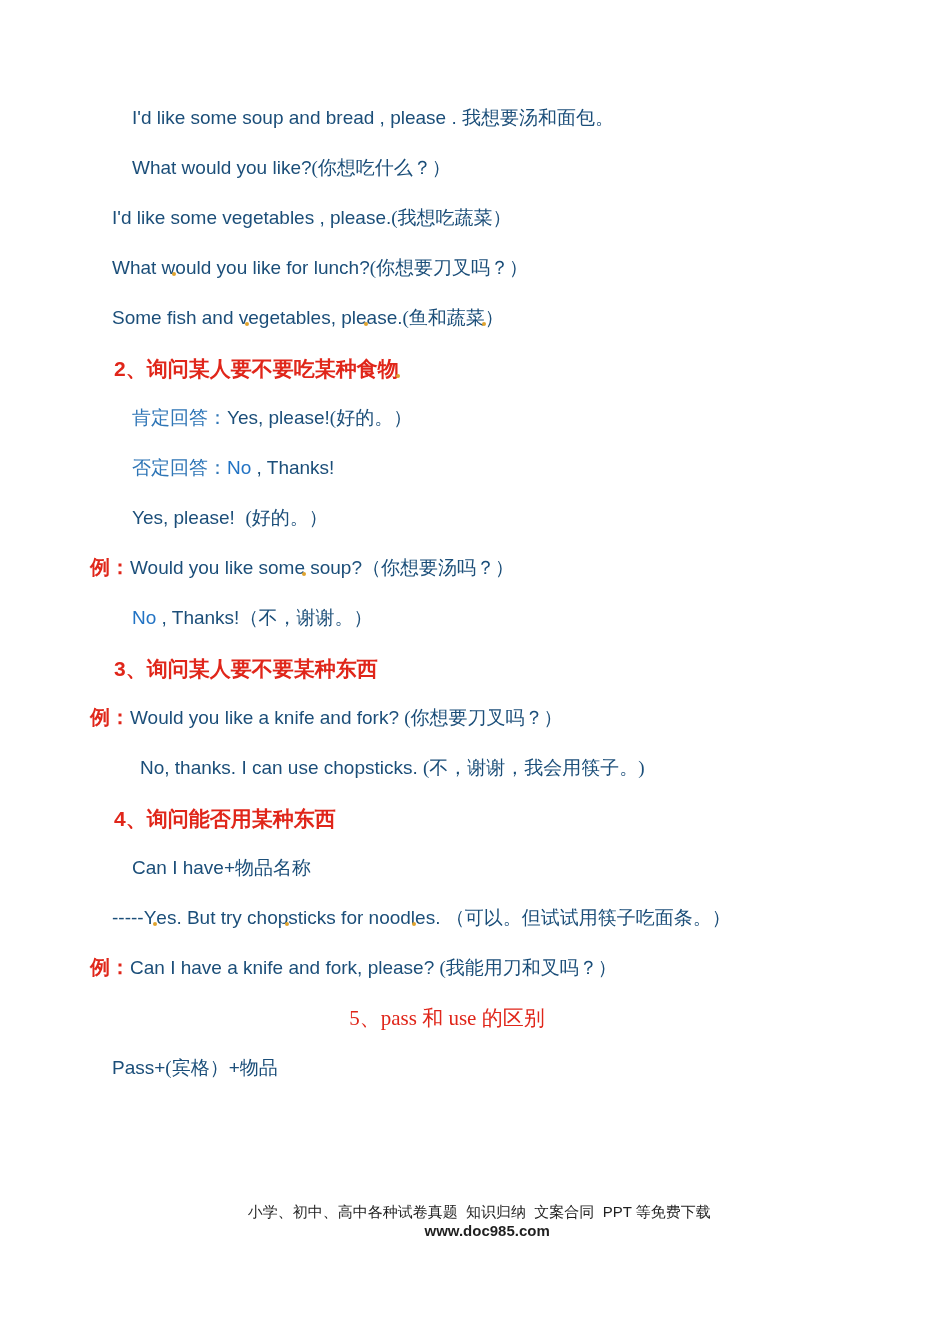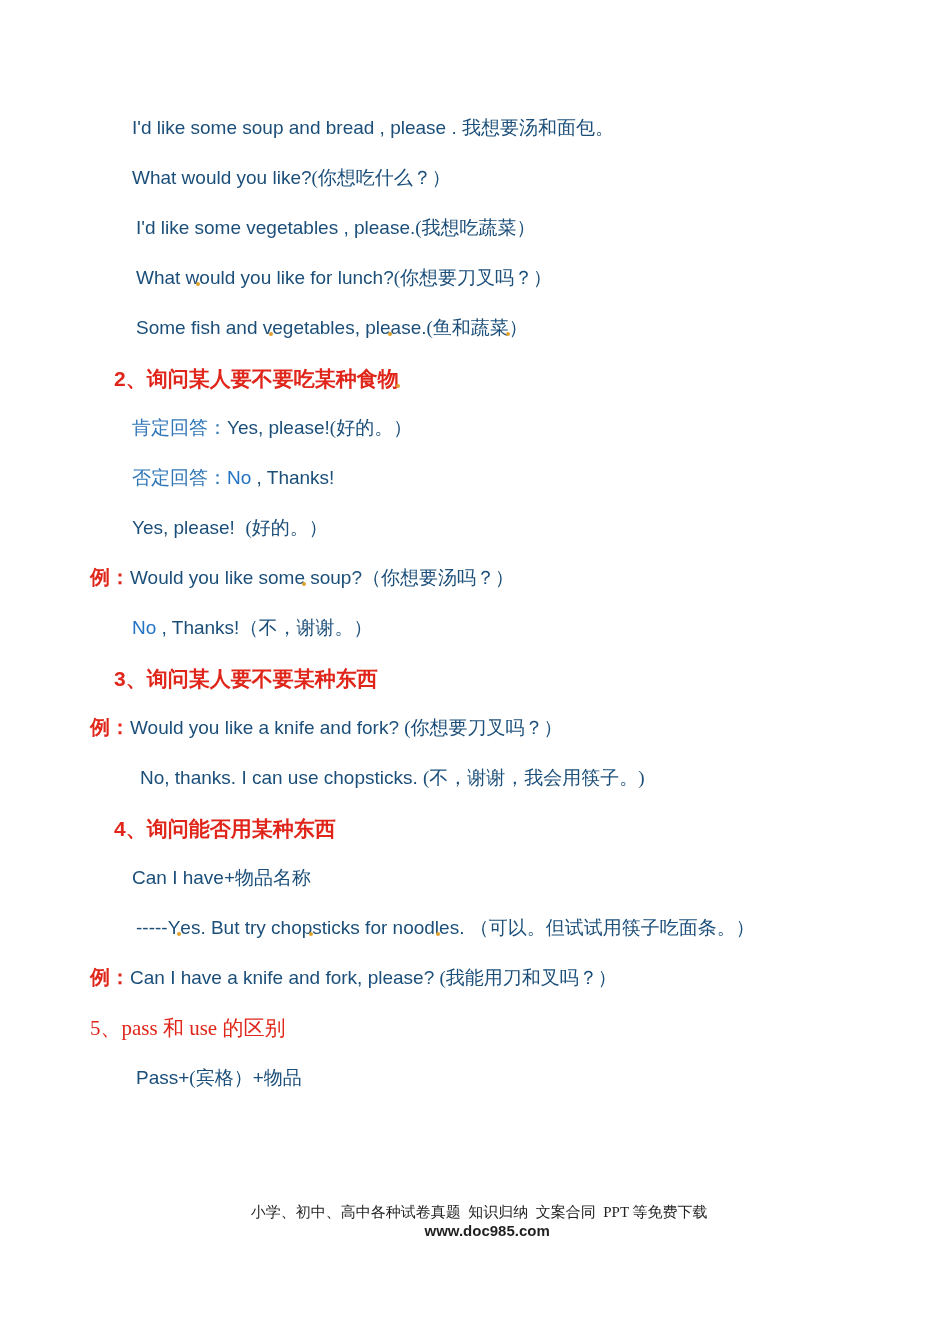--- a/index.html
+++ b/index.html
@@ -5,45 +5,46 @@
   html, body { margin: 0; padding: 0; }
   body {
     width: 950px; height: 1344px;
     background: var(--page-bg, #ffffff);
     position: relative;
     overflow: hidden;
     font-family: "Liberation Sans", sans-serif;
   }
   .doc {
     position: absolute;
-    top: 114px; left: 0;
+    top: 104px; left: 0;
     width: 852px;
   }
   .line {
     height: 50px;
     font-size: 19px;
     line-height: 27px;
     white-space: pre;
   }
   
   .k-body    { padding-left: 132px; }
   .k-body2   { padding-left: 140px; }
-  .k-flush   { padding-left: 112px; margin-left: 24px; }
+  .k-flush   { padding-left: 112px; }
   .k-example { padding-left: 90px; }
   .k-heading {
     padding-left: 114px;
     font-size: 21px;
     line-height: 29px;
     font-weight: bold;
   }
   .k-heading5 {
-    padding-left: 90px;
+    padding-left: 42px;
     font-size: 21px;
     line-height: 29px;
     font-family: "Liberation Serif", "DejaVu Serif", serif;
+    text-align: center;
   }
   
   .seg-en  { color: var(--body-text); font-family: "Liberation Sans", sans-serif; }
   .seg-zh  { color: var(--body-text); font-family: "Liberation Serif", "DejaVu Serif", serif; }
   .seg-bl  { color: var(--label-blue); font-family: "Liberation Serif", "DejaVu Serif", serif; }
   .seg-nb  { color: var(--answer-blue); font-family: "Liberation Sans", sans-serif; }
   .seg-ex  { color: var(--heading-red); font-weight: bold; font-size: 20px;
              font-family: "Liberation Sans", sans-serif; }
   .seg-rh  { color: var(--heading-red); font-family: "Liberation Sans", sans-serif; }
   .seg-rhs { color: var(--heading-red); font-weight: normal; }
@@ -59,21 +60,21 @@
   }
   .footer {
     position: absolute;
     top: 1186px; left: 0;
     width: 950px;
     text-align: center;
     font-size: 15px;
     color: var(--footer-text);
     white-space: pre;
   }
-  .footer-info { font-family: Liberation Serif, serif; }
+  .footer-info { font-family: Liberation Sans, sans-serif; }
   .footer-url  { font-family: "Liberation Sans", sans-serif; font-weight: 600; margin-left: 16px; }
 </style>
 </head>
 <body>
 
 <div class="doc">
   <div>
       <div class="line k-body"><span class="seg-en">I'd like some soup and bread , please . </span><span class="seg-zh">我想要汤和面包。</span></div>
       <div class="line k-body"><span class="seg-en">What would you like?</span><span class="seg-zh">(你想吃什么？）</span></div>
       <div class="line k-flush"><span class="seg-en">I'd like some vegetables , please.</span><span class="seg-zh">(我想吃蔬菜）</span></div>

